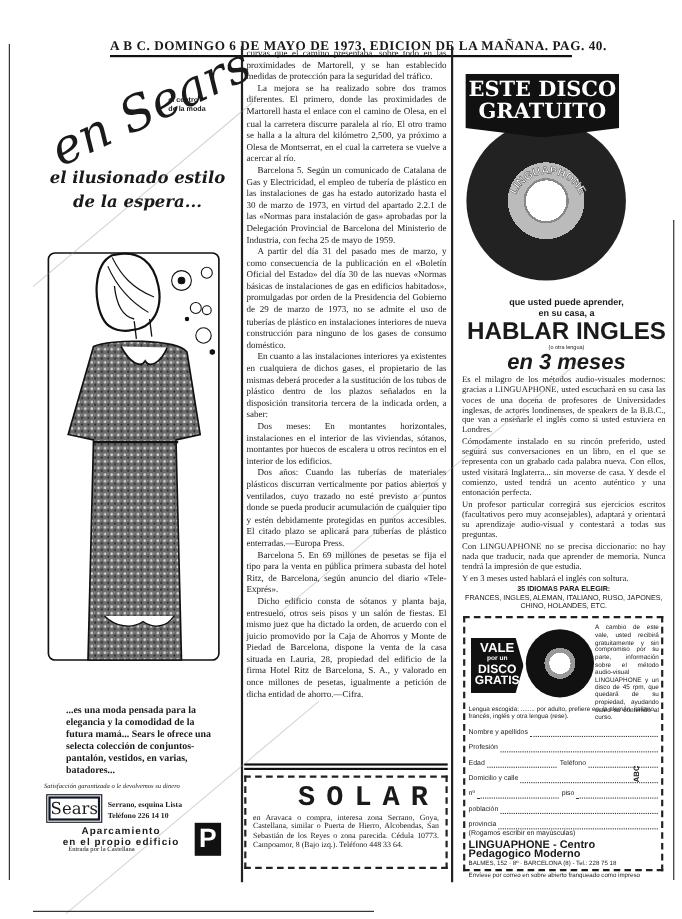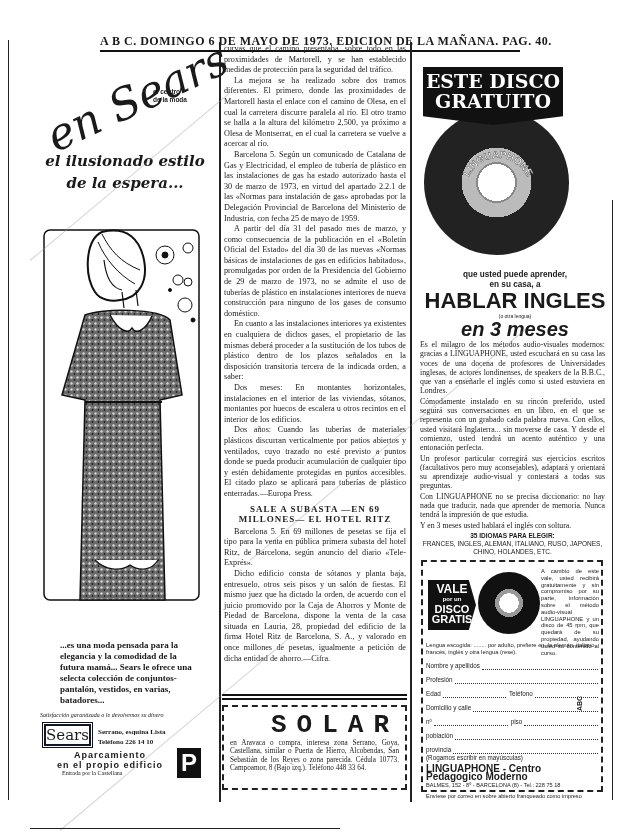--- a/index.html
+++ b/index.html
@@ -126,21 +126,20 @@
 <div class="abs col-text" style="left:224px; top:44px; width:182px;">
   <p style="text-indent:0">curvas que el camino presentaba, sobre todo en las proximidades de Martorell, y se han establecido medidas de protección para la seguridad del tráfico.</p>
   <p>La mejora se ha realizado sobre dos tramos diferentes. El primero, donde las proximidades de Martorell hasta el enlace con el camino de Olesa, en el cual la carretera discurre paralela al río. El otro tramo se halla a la altura del kilómetro 2,500, ya próximo a Olesa de Montserrat, en el cual la carretera se vuelve a acercar al río.</p>
 
   <p>Barcelona 5. Según un comunicado de Catalana de Gas y Electricidad, el empleo de tubería de plástico en las instalaciones de gas ha estado autorizado hasta el 30 de marzo de 1973, en virtud del apartado 2.2.1 de las «Normas para instalación de gas» aprobadas por la Delegación Provincial de Barcelona del Ministerio de Industria, con fecha 25 de mayo de 1959.</p>
   <p>A partir del día 31 del pasado mes de marzo, y como consecuencia de la publicación en el «Boletín Oficial del Estado» del día 30 de las nuevas «Normas básicas de instalaciones de gas en edificios habitados», promulgadas por orden de la Presidencia del Gobierno de 29 de marzo de 1973, no se admite el uso de tuberías de plástico en instalaciones interiores de nueva construcción para ninguno de los gases de consumo doméstico.</p>
   <p>En cuanto a las instalaciones interiores ya existentes en cualquiera de dichos gases, el propietario de las mismas deberá proceder a la sustitución de los tubos de plástico dentro de los plazos señalados en la disposición transitoria tercera de la indicada orden, a saber:</p>
   <p>Dos meses: En montantes horizontales, instalaciones en el interior de las viviendas, sótanos, montantes por huecos de escalera u otros recintos en el interior de los edificios.</p>
   <p>Dos años: Cuando las tuberías de materiales plásticos discurran verticalmente por patios abiertos y ventilados, cuyo trazado no esté previsto a puntos donde se pueda producir acumulación de cualquier tipo y estén debidamente protegidas en puntos accesibles. El citado plazo se aplicará para tuberías de plástico enterradas.—Europa Press.</p>
 
-  <div class="headline">SALE A SUBASTA —EN 69 MILLONES— EL HOTEL RITZ</div>
   <p>Barcelona 5. En 69 millones de pesetas se fija el tipo para la venta en pública primera subasta del hotel Ritz, de Barcelona, según anuncio del diario «Tele-Exprés».</p>
   <p>Dicho edificio consta de sótanos y planta baja, entresuelo, otros seis pisos y un salón de fiestas. El mismo juez que ha dictado la orden, de acuerdo con el juicio promovido por la Caja de Ahorros y Monte de Piedad de Barcelona, dispone la venta de la casa situada en Lauria, 28, propiedad del edificio de la firma Hotel Ritz de Barcelona, S. A., y valorado en once millones de pesetas, igualmente a petición de dicha entidad de ahorro.—Cifra.</p>
 </div>
 
 <div class="abs" style="left:222px; top:694px; width:185px; height:6px; border-top:2px solid #111; border-bottom:2px solid #111;"></div>
 
 <div class="abs solar-box">
   <div class="solar-title">SOLAR</div>
   <div class="solar-text">en Aravaca o compra, interesa zona Serrano, Goya, Castellana, similar o Puerta de Hierro, Alcobendas, San Sebastián de los Reyes o zona parecida. Cédula 10773. Campoamor, 8 (Bajo izq.). Teléfono 448 33 64.</div>
 </div>

